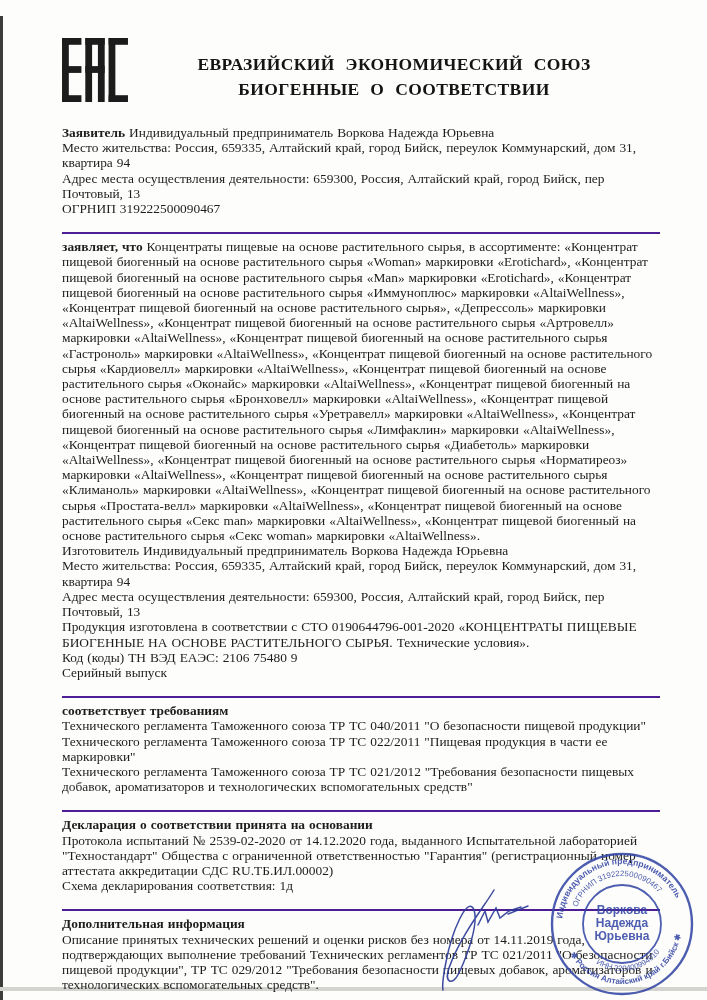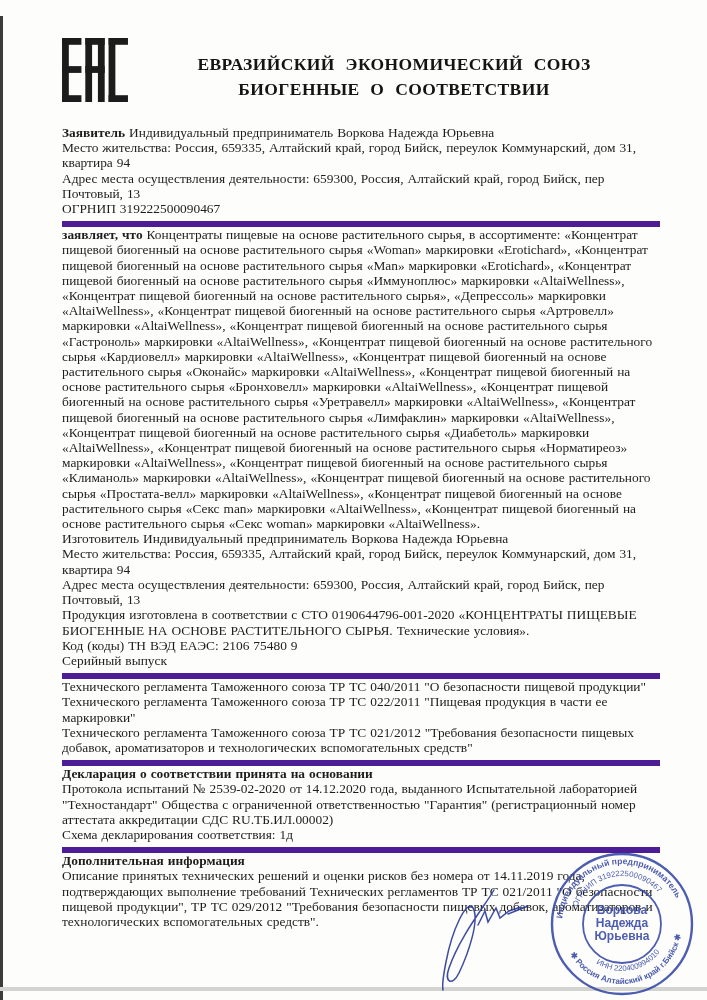--- a/index.html
+++ b/index.html
@@ -15,21 +15,21 @@
   .header-row { display:flex; align-items:flex-end; }
   .eac-svg { width:66px; height:64px; flex:0 0 auto; margin-top:4px; fill:#1c1c1c; }
   .title-wrap { flex:1; text-align:center; font-weight:bold; font-size:17.5px; line-height:25px;
                 letter-spacing:.4px; word-spacing:6px; color:#141414; padding-top:7px; }
 
   .t  { font-size:13.4px; line-height:15.2px; word-spacing:.6px; }
   .t p, .t div.ln { margin:0; }
   .lbl{ font-weight:bold; margin-right:4px; }
 
   .applicant { margin-top:23px; }
-  .sec { border-top:6px solid #4c1d95; margin-top:5px; padding-top:0; }
+  .sec { border-top:2px solid #4c1d95; margin-top:16px; padding-top:5px; }
   .sec-head { font-weight:bold; }
 
   .stamp { position:absolute; left:548px; top:850px; width:148px; height:148px; opacity:.88; }
   .stamp text { font-family:"Liberation Sans", sans-serif; }
   .signature { position:absolute; left:402px; top:870px; width:140px; height:126px; opacity:.92; }
 </style>
 </head>
 <body>
 
 <div class="scan-left"></div>
@@ -73,20 +73,21 @@
       <p class="ln"><span class="lbl" style="font-weight:normal">Изготовитель</span><span>Индивидуальный предприниматель Воркова Надежда Юрьевна</span></p>
       <div class="ln">Место жительства: Россия, 659335, Алтайский край, город Бийск, переулок Коммунарский, дом 31, квартира 94</div>
       <div class="ln">Адрес места осуществления деятельности: 659300, Россия, Алтайский край, город Бийск, пер Почтовый, 13</div>
       <div class="ln">Продукция изготовлена в соответствии с СТО 0190644796-001-2020 «КОНЦЕНТРАТЫ ПИЩЕВЫЕ БИОГЕННЫЕ НА ОСНОВЕ РАСТИТЕЛЬНОГО СЫРЬЯ. Технические условия».</div>
       <div class="ln">Код (коды) ТН ВЭД ЕАЭС: 2106 75480 9</div>
       <div class="ln">Серийный выпуск</div>
     </div>
   </div>
 
   <div class="t sec">
+    <div class="ln sec-head">соответствует требованиям</div>
     <div class="ln">Технического регламента Таможенного союза ТР ТС 040/2011 "О безопасности пищевой продукции"</div>
     <div class="ln">Технического регламента Таможенного союза ТР ТС 022/2011 "Пищевая продукция в части ее маркировки"</div>
     <div class="ln">Технического регламента Таможенного союза ТР ТС 021/2012 "Требования безопасности пищевых добавок, ароматизаторов и технологических вспомогательных средств"</div>
   </div>
 
   <div class="t sec">
     <div class="ln sec-head">Декларация о соответствии принята на основании</div>
     <div class="ln">Протокола испытаний № 2539-02-2020 от 14.12.2020 года, выданного Испытательной лабораторией "Техностандарт" Общества с ограниченной ответственностью "Гарантия" (регистрационный номер аттестата аккредитации СДС RU.ТБ.ИЛ.00002)</div>
     <div class="ln">Схема декларирования соответствия: 1д</div>
   </div>

